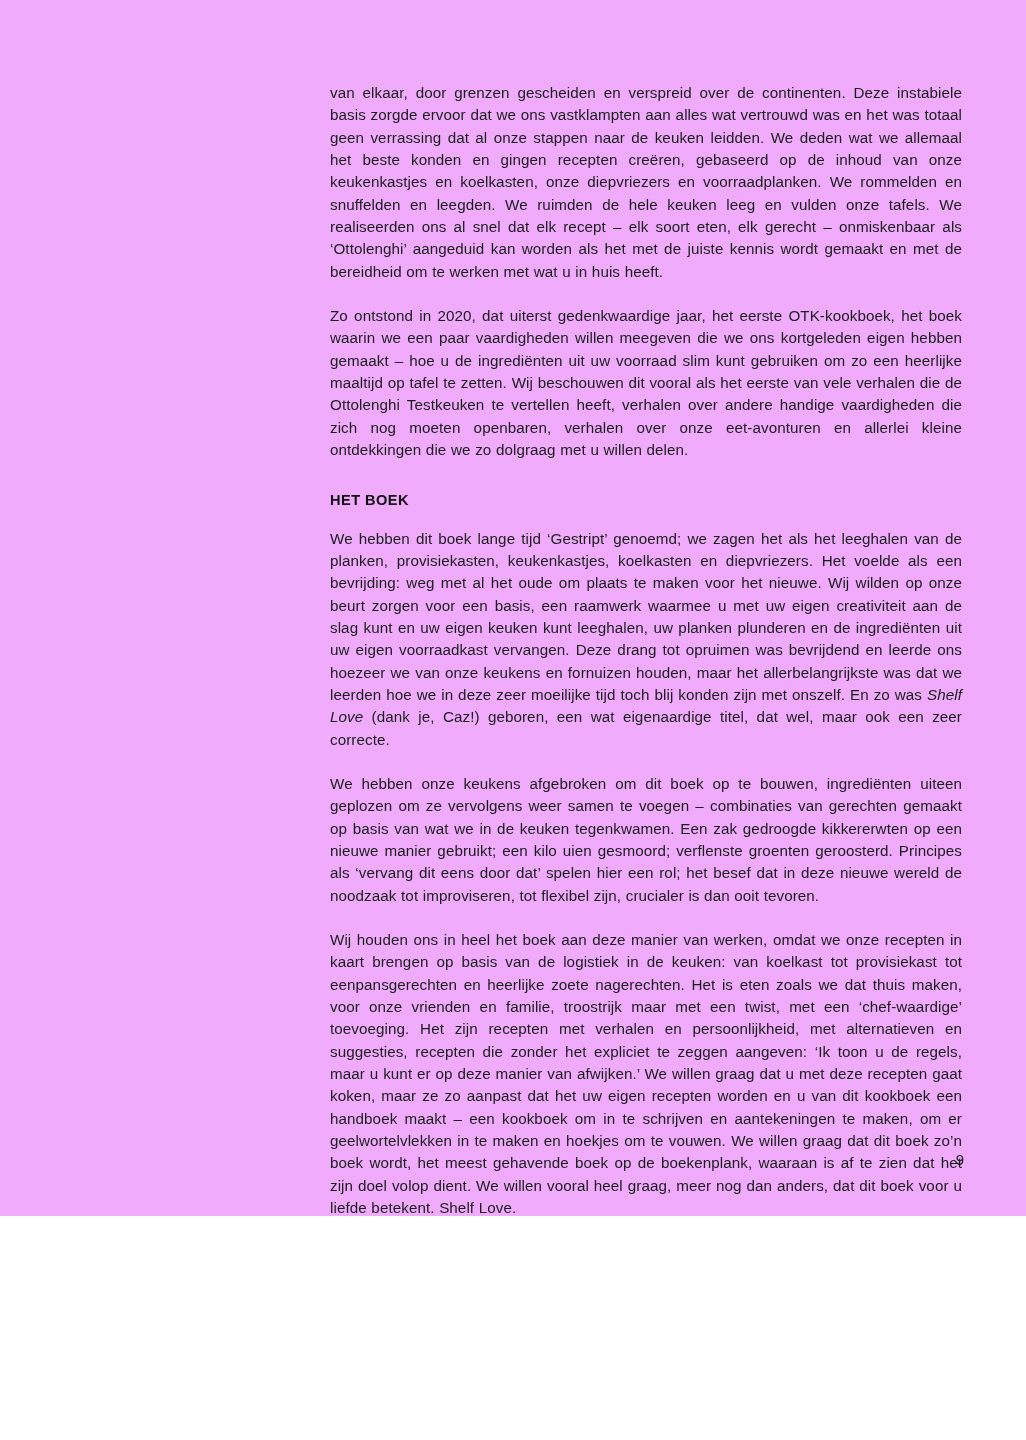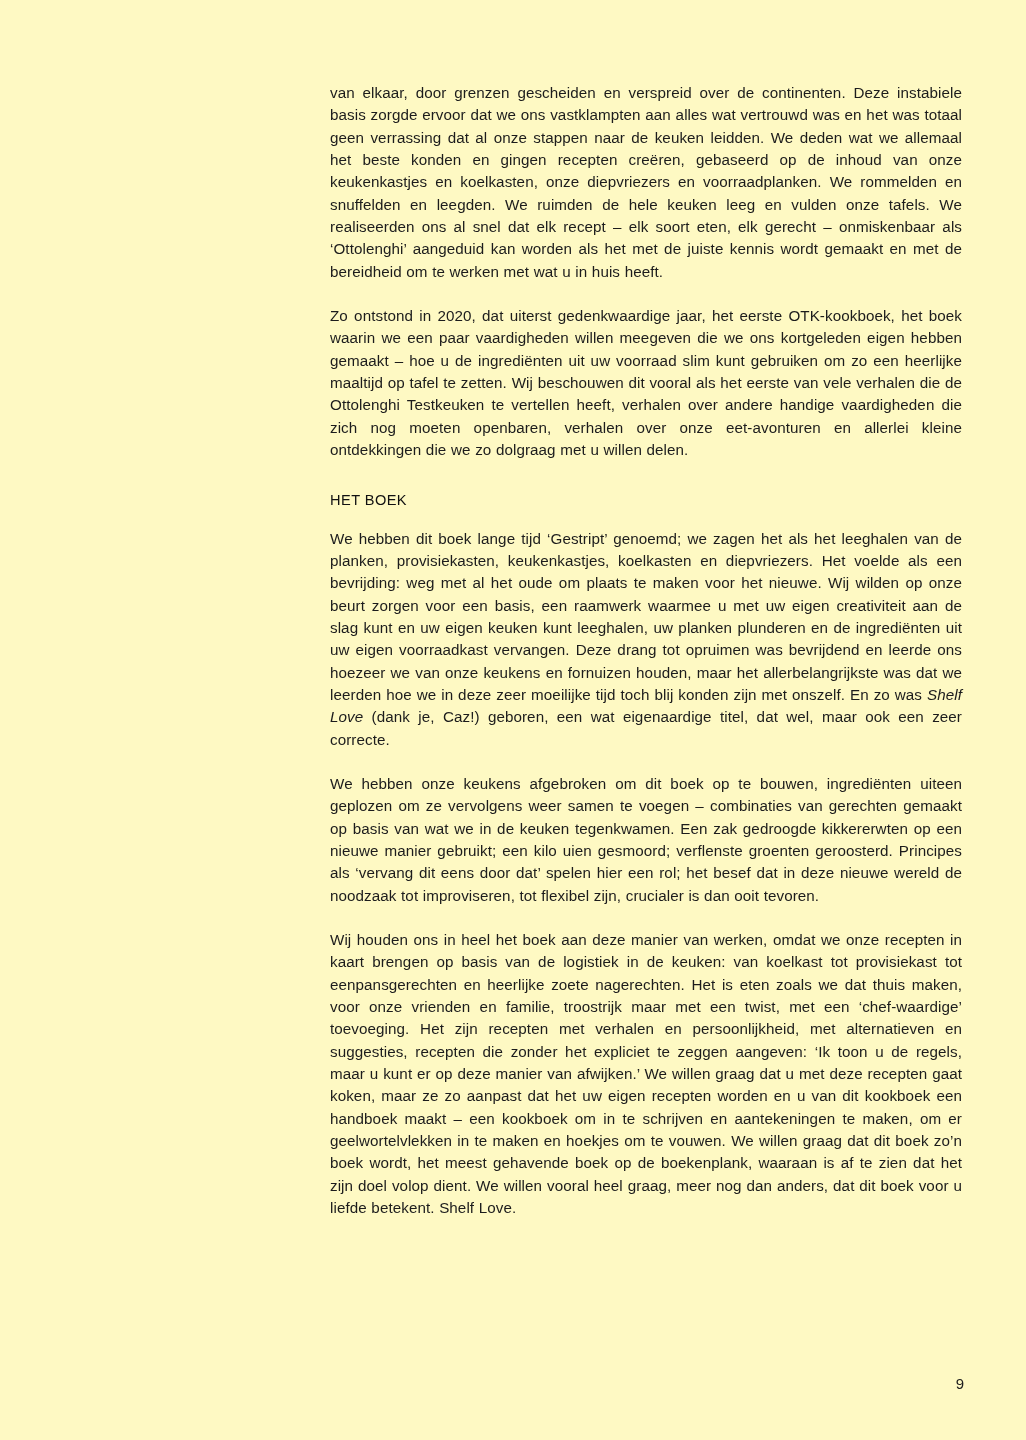--- a/index.html
+++ b/index.html
@@ -7,22 +7,22 @@
     padding: 0;
     background: #ffffff;
   }
   body {
     font-family: "Liberation Sans", sans-serif;
     color: #1a1a1a;
   }
   .page {
     position: relative;
     width: 1026px;
-    height: 1440px;
-    background: #fef9c3;
+    height: 1216px;
+    background: #f0abfc;
     overflow: hidden;
     box-sizing: border-box;
   }
   .content {
     position: absolute;
     left: 330px;
     top: 82px;
     width: 632px;
   }
   p.body-par {
@@ -34,21 +34,21 @@
     letter-spacing: 0.005em;
     color: #1c1c1c;
     word-spacing: 0.02em;
   }
   p.body-par:last-child {
     margin-bottom: 16px;
   }
   h2.section-heading {
     margin: 30px 0 20px 0;
     font-size: 14.6px;
-    font-weight: normal;
+    font-weight: bold;
     letter-spacing: 0.03em;
     color: #111111;
   }
   .italic {
     font-style: italic;
   }
   .page-number {
     position: absolute;
     right: 62px;
     bottom: 48px;

